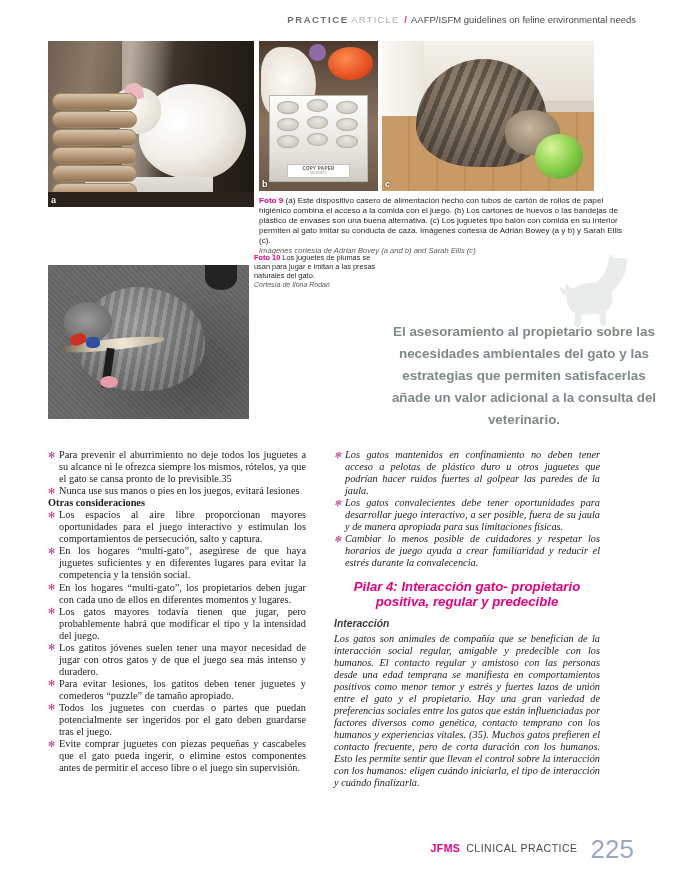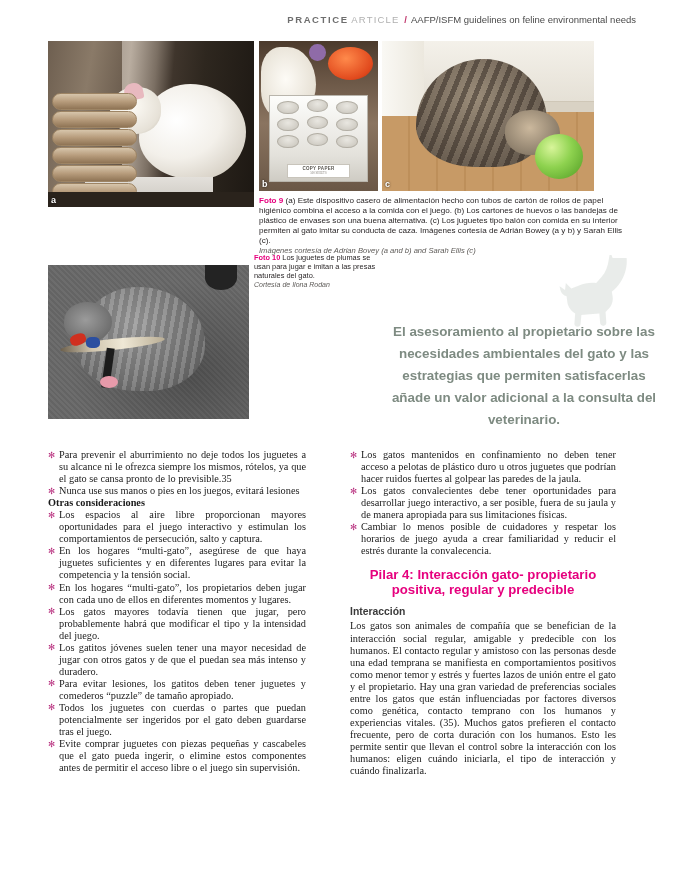--- a/index.html
+++ b/index.html
@@ -150,21 +150,21 @@
     font-family:"Liberation Sans", sans-serif; font-weight:bold;
     font-size:13.4px; line-height:22px; color:#7e8b82;
     text-align:center;
   }
 
   
   .col { position:absolute; top:449px; width:258px;
     font-family:"Liberation Serif", serif; font-size:10.3px; line-height:12.05px;
     color:#1a1a1a; text-align:justify; }
   #col-left  { left:48px; }
-  #col-right { left:350px; width:266px; }
+  #col-right { left:334px; width:266px;font-style:italic; }
   .col p { margin:0; text-indent:0; }
   .bullet { position:relative; padding-left:11px; }
   .bullet::before {
     content:"\273B"; position:absolute; left:0; top:-0.5px;
     color:#b8317f; font-size:8.6px; line-height:13px;
   }
   .subhead { font-weight:bold; font-size:10.3px; }
   .pillar {
     font-family:"Liberation Sans", sans-serif; font-weight:bold;
     color:#e6007e; font-size:13.2px; line-height:14.5px;
@@ -278,29 +278,34 @@
   <div id="pullquote">El asesoramiento al propietario sobre las necesidades ambientales del gato y las estrategias que permiten satisfacerlas añade un valor adicional a la consulta del veterinario.</div>
 
   <div class="col" id="col-left">
     <p class="bullet">Para prevenir el aburrimiento  no deje todos los juguetes a su alcance ni le ofrezca siempre los mismos, rótelos, ya que el gato se cansa pronto de lo previsible.35</p>
     <p class="bullet">Nunca use sus manos o pies en los juegos, evitará lesiones</p>
     <p class="subhead">Otras consideraciones</p>
     <p class="bullet">Los espacios al aire libre proporcionan mayores oportunidades para el juego interactivo y estimulan los comportamientos de persecución, salto y captura.</p>
     <p class="bullet">En los hogares “multi-gato”, asegúrese de que haya juguetes suficientes y en diferentes lugares para evitar la competencia y la tensión social.</p>
     <p class="bullet">En los hogares “multi-gato”, los propietarios deben jugar con cada uno de ellos en diferentes momentos y lugares.</p>
     <p class="bullet">Los gatos mayores todavía tienen que jugar, pero probablemente habrá que modificar el tipo y la intensidad del juego.</p>
-    <p class="bullet">Los gatitos jóvenes suelen tener una mayor necesidad de jugar con otros gatos y de que el puedan sea más intenso y duradero.</p>
+    <p class="bullet">Los gatitos jóvenes suelen tener una mayor necesidad de jugar con otros gatos y de que el juego sea más intenso y duradero.</p>
     <p class="bullet">Para evitar lesiones, los gatitos deben tener juguetes y comederos “puzzle” de tamaño apropiado.</p>
     <p class="bullet">Todos los juguetes con cuerdas o partes que puedan potencialmente ser ingeridos por el gato deben guardarse tras el juego.</p>
     <p class="bullet">Evite comprar juguetes con piezas pequeñas y cascabeles que el gato pueda ingerir, o elimine estos componentes antes de permitir el acceso libre o el juego sin supervisión.</p>
   </div>
 
   <div class="col" id="col-right">
     <p class="bullet">Los gatos mantenidos en confinamiento no deben tener acceso a pelotas de plástico duro  u otros juguetes que podrían hacer ruidos fuertes al golpear las paredes de la jaula.</p>
     <p class="bullet">Los gatos convalecientes debe tener oportunidades para desarrollar juego interactivo, a ser posible, fuera de su jaula  y de manera apropiada para sus limitaciones físicas.</p>
     <p class="bullet">Cambiar lo menos posible de cuidadores y respetar los horarios de juego ayuda a crear  familiaridad y reducir el estrés durante la convalecencia.</p>
     <h2 class="pillar">Pilar 4: Interacción gato- propietario positiva, regular y predecible</h2>
     <h3 class="desc-head">Interacción</h3>
     <p>Los gatos son animales de compañía que se benefician de la interacción social regular, amigable y predecible con los humanos. El contacto regular y amistoso con las personas desde una edad temprana se manifiesta en comportamientos positivos como menor temor y estrés y fuertes lazos de unión entre el gato y el propietario. Hay una gran variedad de preferencias sociales entre los gatos que están influenciadas por factores diversos como genética, contacto temprano con los humanos y experiencias vitales. (35). Muchos gatos prefieren el contacto frecuente, pero de corta duración  con los humanos. Esto les permite sentir que llevan el control sobre la interacción con los humanos: eligen cuándo iniciarla, el tipo de interacción y cuándo finalizarla.</p>
   </div>
 
+  <div id="footer">
+    <span class="jfms">JFMS</span>
+    <span class="cp">CLINICAL PRACTICE</span>
+    <span class="pnum">225</span>
+  </div>
 
 </div>
 
 </body></html>

